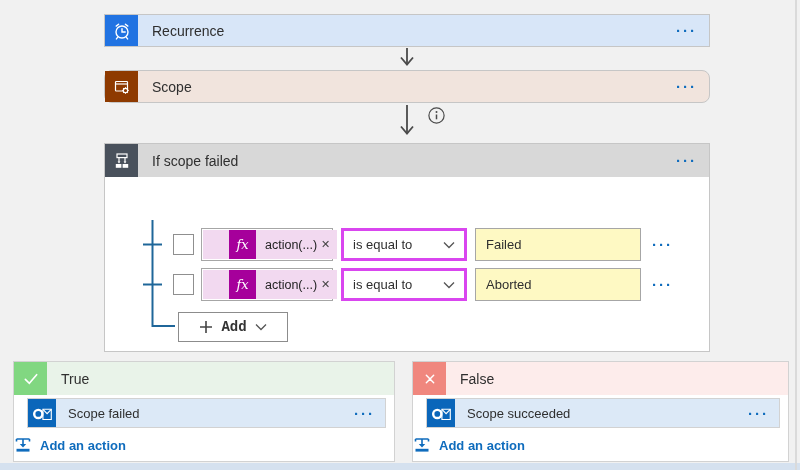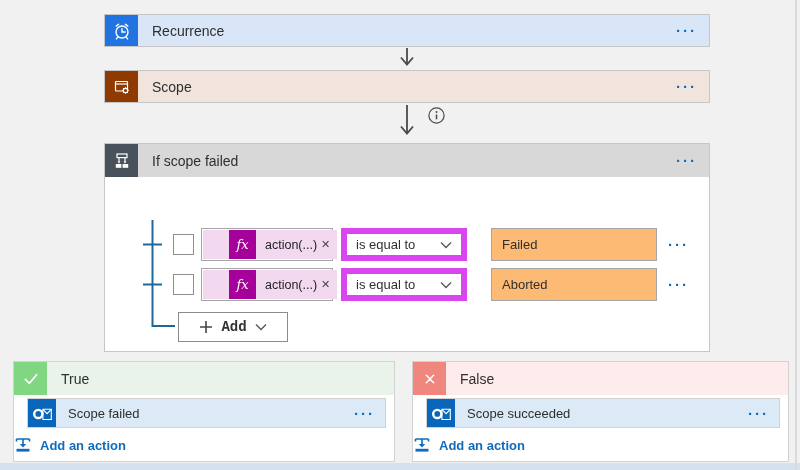--- a/index.html
+++ b/index.html
@@ -23,23 +23,23 @@
   .crow{position:absolute;left:68px;display:flex;align-items:center;height:33px;}
   .row1{top:51px;} .row2{top:91px;}
   .cbox{width:21px;height:21px;background:#fff;border:1px solid #8f8f8f;box-sizing:border-box;cursor:pointer;}
   .f1{margin-left:7px;width:132px;height:33px;border:1px solid #a6a6a6;background:#fff;box-sizing:border-box;
       display:flex;align-items:center;padding:1px;cursor:text;}
   .token{display:flex;align-items:center;height:29px;background:#f2d9f0;padding-left:26px;}
   .fxsq{width:27px;height:29px;background:#a6009b;color:#fff;display:flex;align-items:center;justify-content:center;
         font-family:"DejaVu Serif",serif;font-style:italic;font-size:13px;flex:none;}
   .tok-label{font-size:12.5px;padding:0 4px 0 9px;color:#222;}
   .tok-x{font-size:11px;color:#444;padding-right:7px;cursor:pointer;}
-  .f2{margin-left:8px;width:126px;height:33px;border:6px solid #d946ef;background:#fff;box-sizing:border-box;
+  .f2{margin-left:8px;width:126px;height:33px;border:3px solid #d946ef;background:#fff;box-sizing:border-box;
       display:flex;align-items:center;justify-content:space-between;padding:0 9px;font-size:13px;cursor:pointer;}
-  .f3{margin-left:24px;width:166px;height:33px;border:1px solid #a6a6a6;background:#fdba74;box-sizing:border-box;
+  .f3{margin-left:8px;width:166px;height:33px;border:1px solid #a6a6a6;background:#fef9c3;box-sizing:border-box;
       display:flex;align-items:center;padding:0 10px;font-size:13px;cursor:text;}
   .row-dots{margin-left:11px;color:#0f6cbd;font-weight:bold;font-size:15px;letter-spacing:2px;cursor:pointer;}
   .add-btn{position:absolute;left:73px;top:135px;width:110px;height:30px;background:#fff;border:1px solid #8c8c8c;
            box-sizing:border-box;display:flex;align-items:center;justify-content:center;gap:8px;
            font-size:14px;font-weight:bold;color:#333;cursor:pointer;font-family:Liberation Mono, monospace;}
   
   .branch{position:absolute;top:361px;height:101px;background:#fff;border:1px solid #d2d2d2;box-sizing:border-box;}
   .br-true{left:13px;width:382px;} .br-false{left:412px;width:377px;}
   .br-header{height:33px;display:flex;align-items:center;}
   .hdr-true{background:#e9f3e9;} .hdr-false{background:#fdeceb;}
@@ -71,21 +71,21 @@
     </div>
     <span class="card-title">Recurrence</span>
     <span class="dots">···</span>
   </div>
 
   <svg class="arrow" style="top:48px;" width="16" height="21" viewBox="0 0 16 21">
     <path d="M8 0 V15" stroke="#4a4a4a" stroke-width="1.8" fill="none"></path>
     <path d="M2 9.5 L8 16.5 L14 9.5" stroke="#4a4a4a" stroke-width="1.8" fill="none"></path>
   </svg>
 
-  <div class="card" style="top:70px;background:#f1e4dd;">
+  <div class="card" style="top:70px;background:#f1e4dd;border-radius:8px;">
     <div class="card-icon" style="background:#8e3a00;">
       <svg width="20" height="20" viewBox="0 0 20 20">
         <rect x="3.5" y="4.5" width="12" height="9.5" rx="0.8" fill="none" stroke="#fff" stroke-width="1.2"></rect>
         <path d="M3.5 7 H15.5" stroke="#fff" stroke-width="1.2"></path>
         <circle cx="13.5" cy="13.5" r="2.2" fill="#8e3a00" stroke="#fff" stroke-width="1.2"></circle>
         <g stroke="#fff" stroke-width="1.1">
           <path d="M13.5 10.3 V11.3 M13.5 15.7 V16.7 M10.3 13.5 H11.3 M15.7 13.5 H16.7
                    M11.2 11.2 L11.9 11.9 M15.1 15.1 L15.8 15.8 M15.8 11.2 L15.1 11.9 M11.9 15.1 L11.2 15.8"></path>
         </g>
       </svg>

